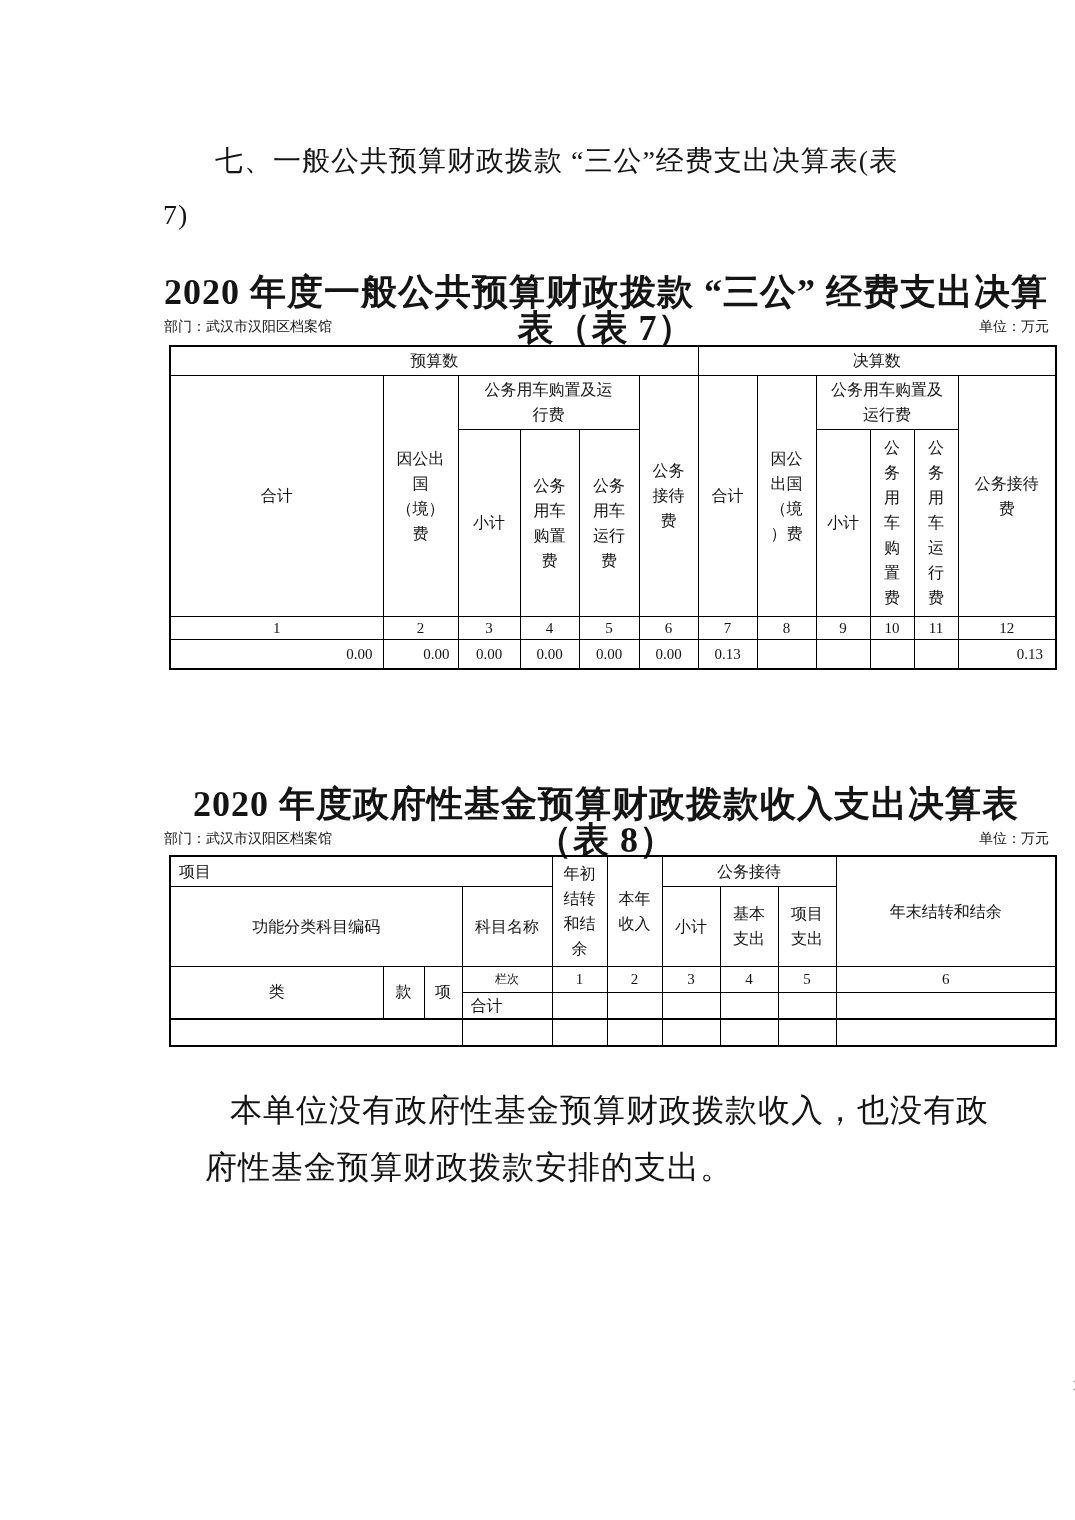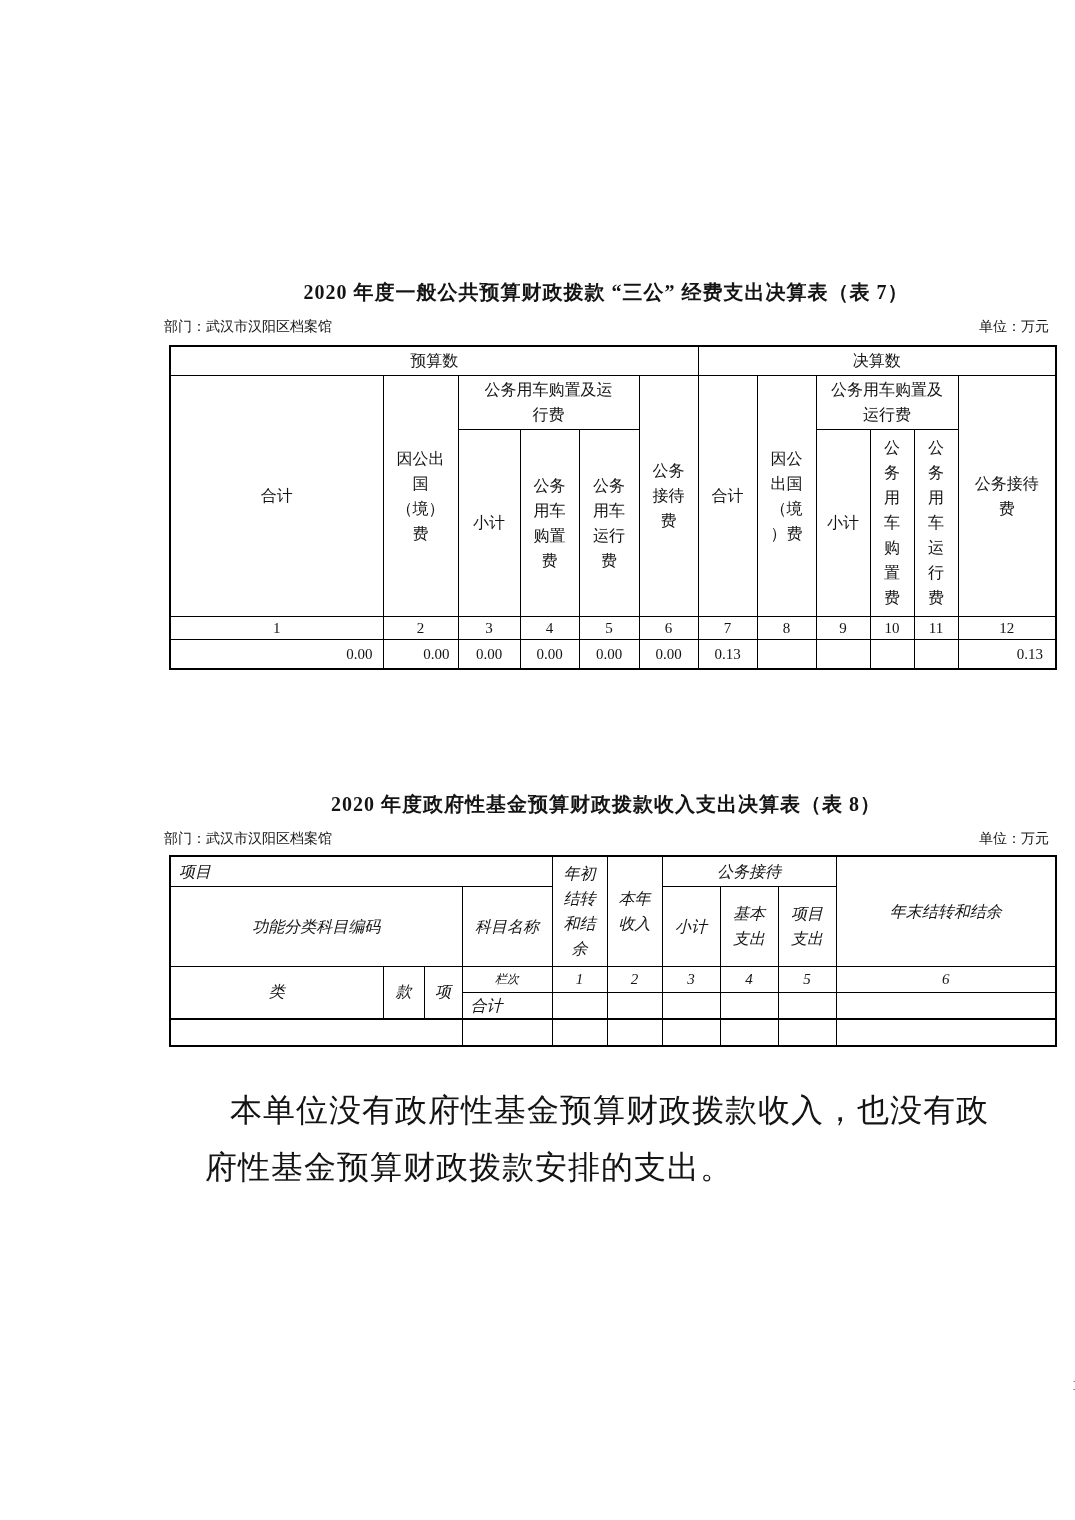--- a/index.html
+++ b/index.html
@@ -7,53 +7,57 @@
     position:relative;width:1075px;height:1520px;background:#ffffff;
     font-family:"Liberation Serif","DejaVu Serif",serif;color:#141414;
     margin:0 auto;overflow:hidden;
   }
   .abs{position:absolute;}
   
   .section-heading{font-size:28px;line-height:54px;letter-spacing:1px;}
   .heading7{top:134px;left:163px;width:890px;}
   .heading7 .l1{padding-left:52px;}
   .heading8{top:698px;left:163px;width:890px;padding-left:52px;box-sizing:border-box;}
-  .table-title{font-size:20px;font-weight:bold;text-align:center;line-height:36px;letter-spacing:1px;}
+  .table-title{font-size:36px;font-weight:bold;text-align:center;line-height:36px;letter-spacing:1px;}
   .title7{top:274px;left:163px;width:886px;}
   .title8{top:786px;left:163px;width:886px;}
   .dept-line{font-size:14px;display:flex;justify-content:space-between;align-items:flex-end;font-family:Liberation Serif, serif;}
   .dept7{top:318px;left:164px;width:885px;}
   .dept8{top:830px;left:164px;width:885px;}
   
   table.t{border-collapse:collapse;table-layout:fixed;position:absolute;left:163px;
           border:2px solid #000;margin-left:6px;}
   .t td{border:1px solid #000;text-align:center;vertical-align:middle;
         font-size:16px;line-height:25px;padding:0;white-space:pre-line;overflow:hidden;}
   .t7{top:345px;width:886px;}
-  .t8{top:855px;width:886px;font-style:italic;}
+  .t8{top:855px;width:886px;}
   tr.rh29{height:29px;} tr.rh54{height:54px;} tr.rh187{height:187px;}
   tr.rh23{height:23px;} tr.rh30{height:30px;}
   tr.rh80{height:80px;} tr.rh26{height:26px;} tr.rh27{height:27px;}
   .numrow td,.valrow td{font-size:15px;line-height:20px;white-space:nowrap;}
   td.ar{text-align:right;padding-right:10px;}
   td.ar2{text-align:right;padding-right:8px;}
   td.ar12{text-align:right;padding-right:12px;}
   td.al{text-align:left;padding-left:8px;}
   tr.thick-top td{border-top:2px solid #000;}
   
   .note{top:1082px;left:163px;width:892px;font-size:32px;line-height:57px;letter-spacing:1px;}
   .note .l1{padding-left:67px;}
   .note .l2{padding-left:42px;}
   .pagenum{top:1377px;left:0;width:1075px;text-align:right;font-size:15px;padding-left:12px;}
 </style>
 </head>
 <body>
 
 <div class="page">
 
+  <div class="abs section-heading heading7">
+    <div class="l1">七、一般公共预算财政拨款 “三公”经费支出决算表(表</div>
+    <div class="l2">7)</div>
+  </div>
 
   <div class="abs table-title title7">2020 年度一般公共预算财政拨款 “三公” 经费支出决算表（表 7）</div>
   <div class="abs dept-line dept7">
     <span>部门：武汉市汉阳区档案馆</span>
     <span>单位：万元</span>
   </div>
 
   <table class="t t7">
     <colgroup>
       <col style="width:213px">

